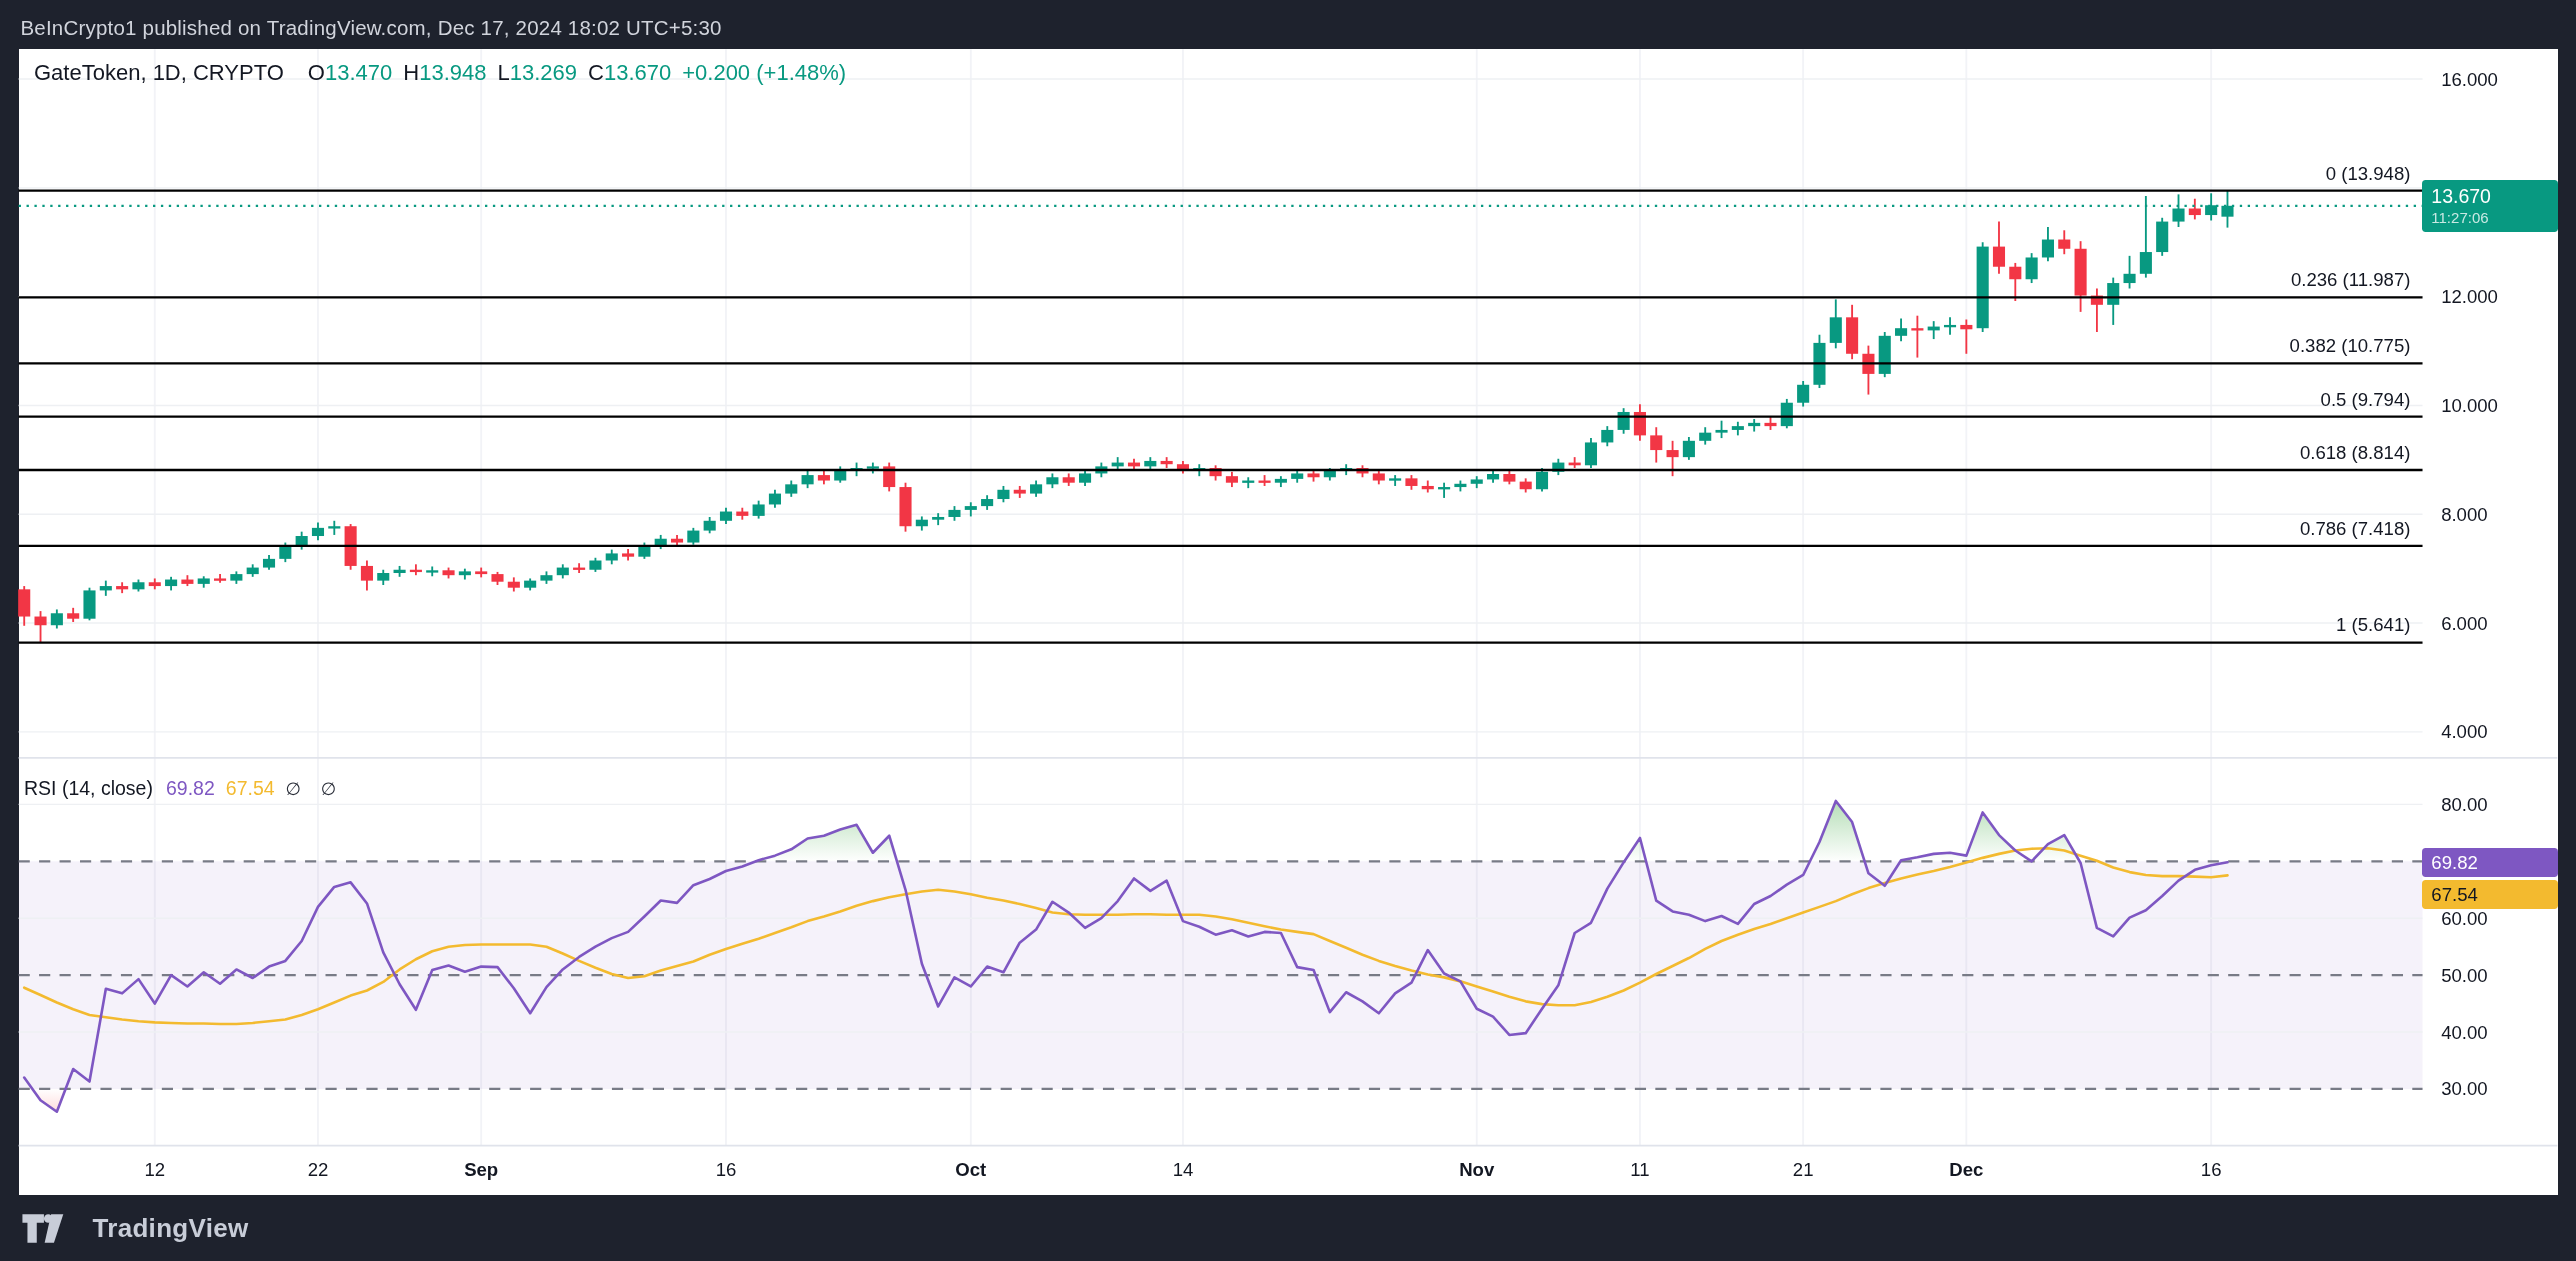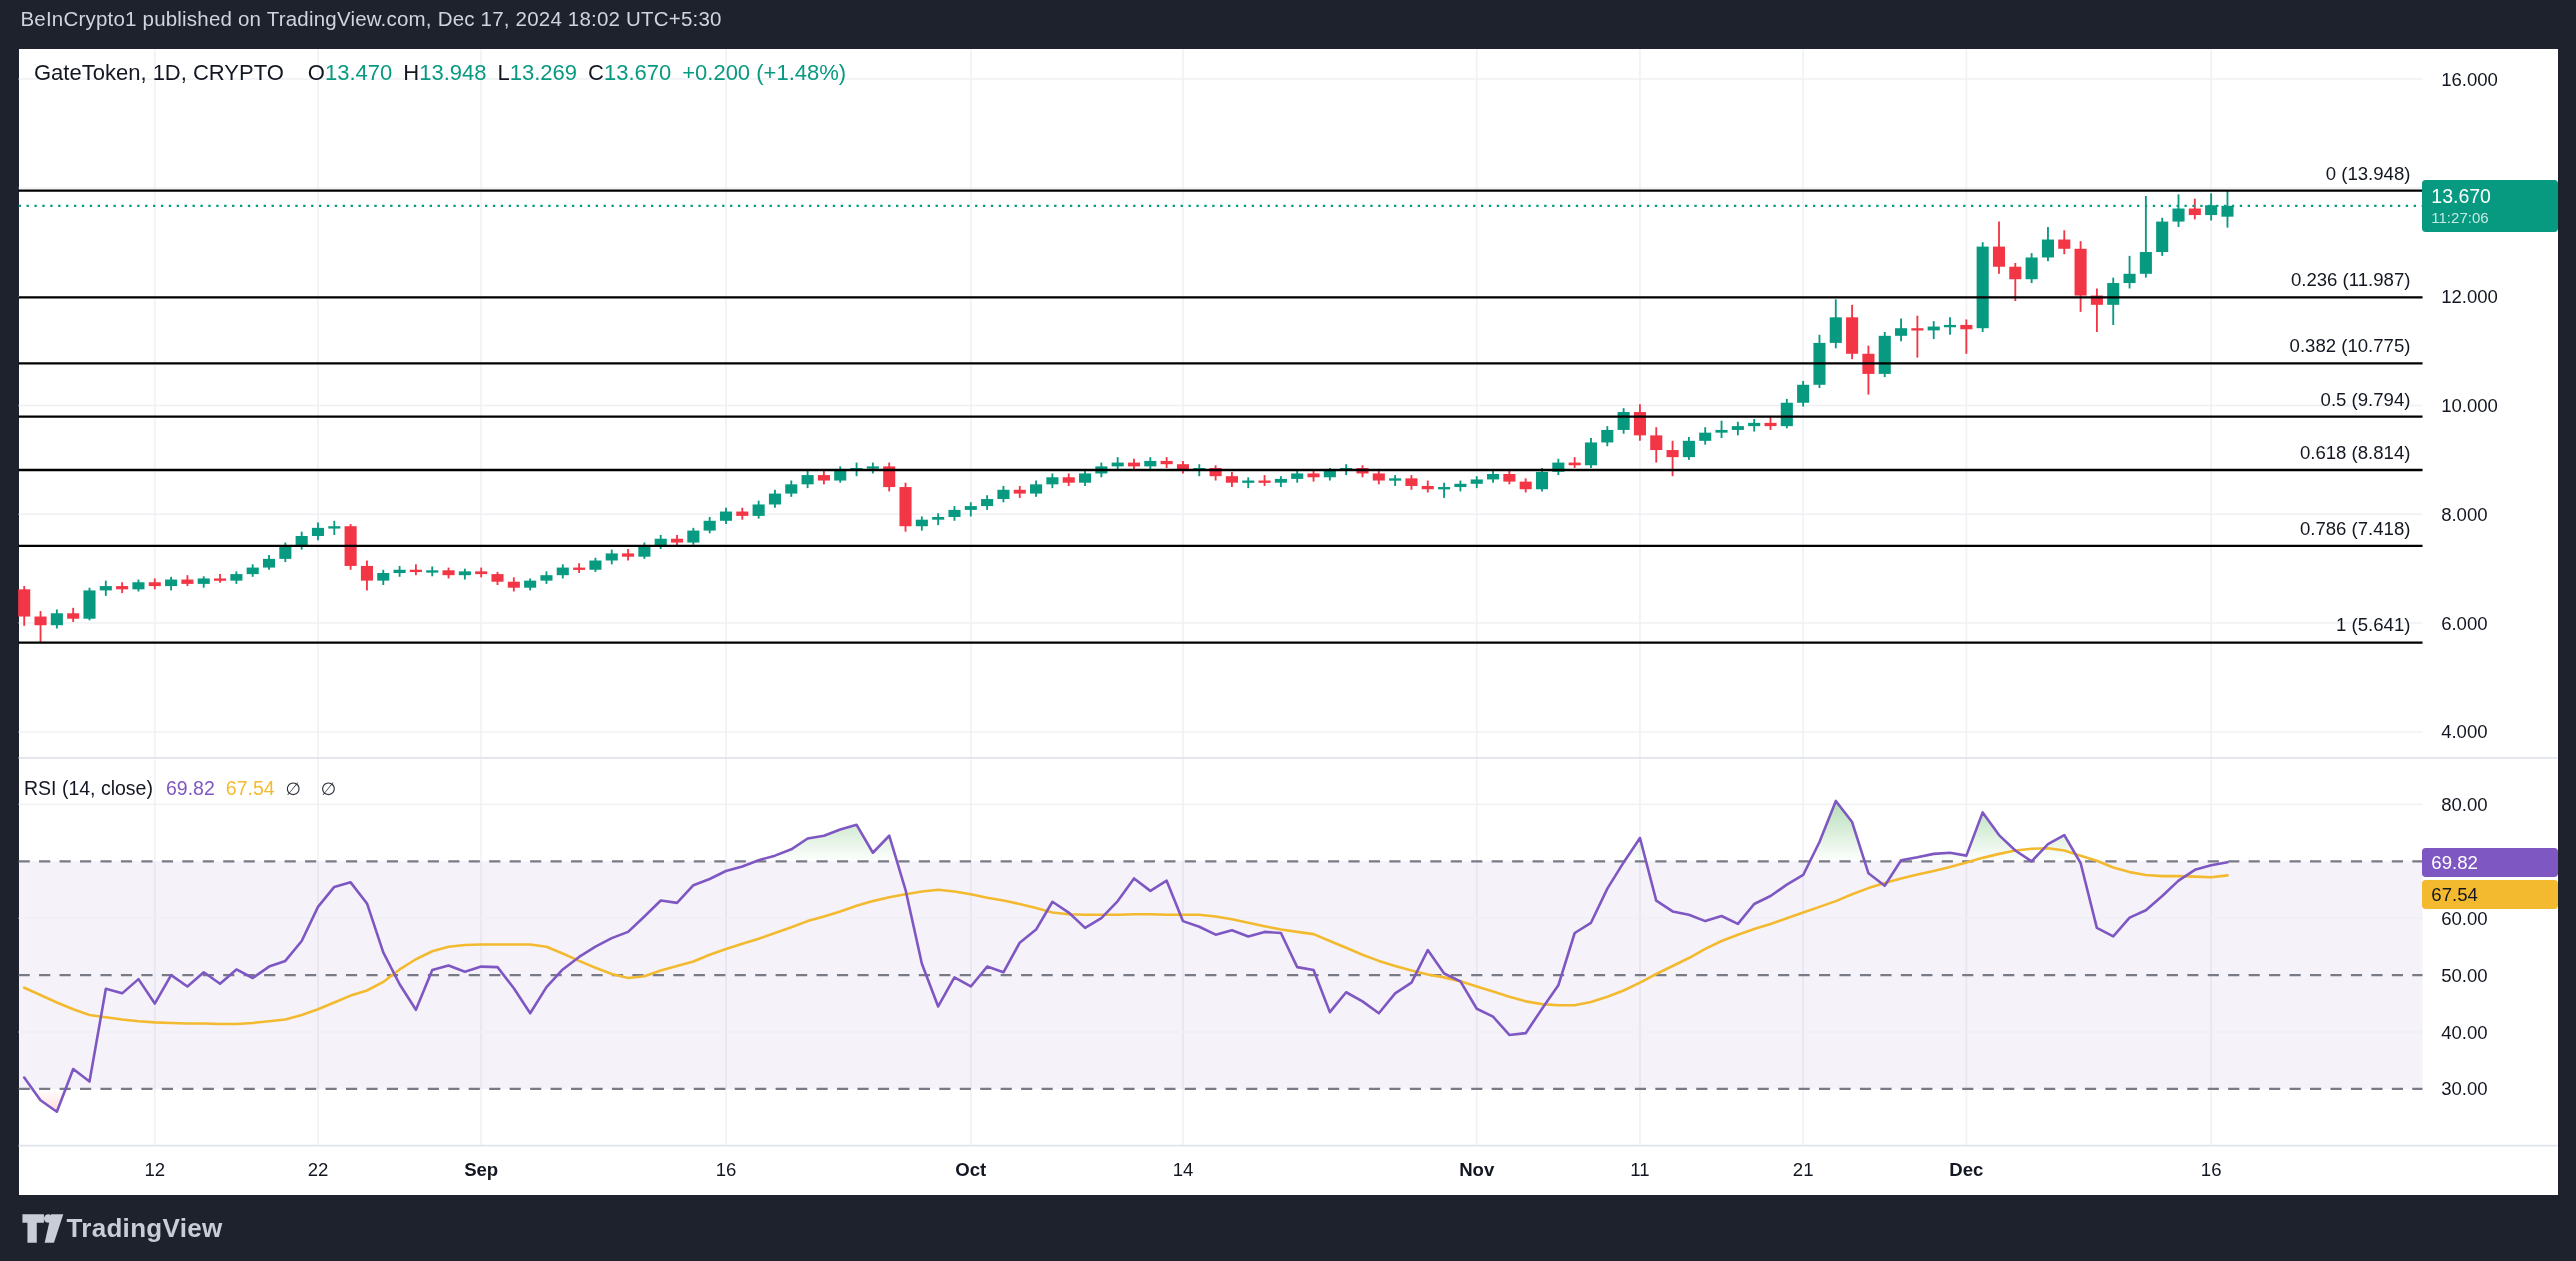--- a/index.html
+++ b/index.html
@@ -1,22 +1,22 @@
 <!DOCTYPE html>
 <html style="font-size:15px"><head>
 <meta charset="utf-8">
 <style>
   html,body{margin:0;padding:0;background:#1e222d;}
   *{box-sizing:border-box;}
   .screen{position:relative;width:2576px;height:1261px;background:#1e222d;font-family:"Liberation Sans",sans-serif;overflow:hidden;}
-  .topbar{position:absolute;left:0;top:0;width:2576px;height:49px;background:#1e222d;display:flex;align-items:flex-start;}
+  .topbar{position:absolute;left:0;top:0;width:2576px;height:49px;background:#1e222d;display:flex;align-items:center;}
   .topbar span{color:#d1d4dc;font-size:20.5px;padding-left:20.5px;padding-top:7.4px;letter-spacing:0.2px;}
   .paper{position:absolute;left:18.6px;top:49px;width:2539px;height:1146px;background:#ffffff;}
   .footer{position:absolute;left:0;top:1195px;width:2576px;height:66px;background:#1e222d;display:flex;align-items:center;}
-  .tvlogo{display:flex;align-items:center;gap:3px;padding-left:20.5px;}
+  .tvlogo{display:flex;align-items:center;gap:29px;padding-left:20.5px;}
   .tvlogo svg{display:block;}
   .tvlogo .tvtext{color:#c8cdd8;font-size:26px;font-weight:600;letter-spacing:0.3px;}
   svg.chart{position:absolute;left:0;top:0;}
   .legend{position:absolute;left:34px;top:60px;font-size:22px;color:#131722;white-space:nowrap;}
   .legend .sym{margin-right:13px;}
   .legend .lbl{color:#131722;margin-left:11px;}
   .legend .val{color:#089981;}
   .legend .chg{color:#089981;margin-left:11px;}
   .rsi-legend{position:absolute;left:24px;top:777px;font-size:19.5px;color:#131722;white-space:nowrap;}
   .rsi-legend .v1{color:#7e57c2;margin-left:13px;}

